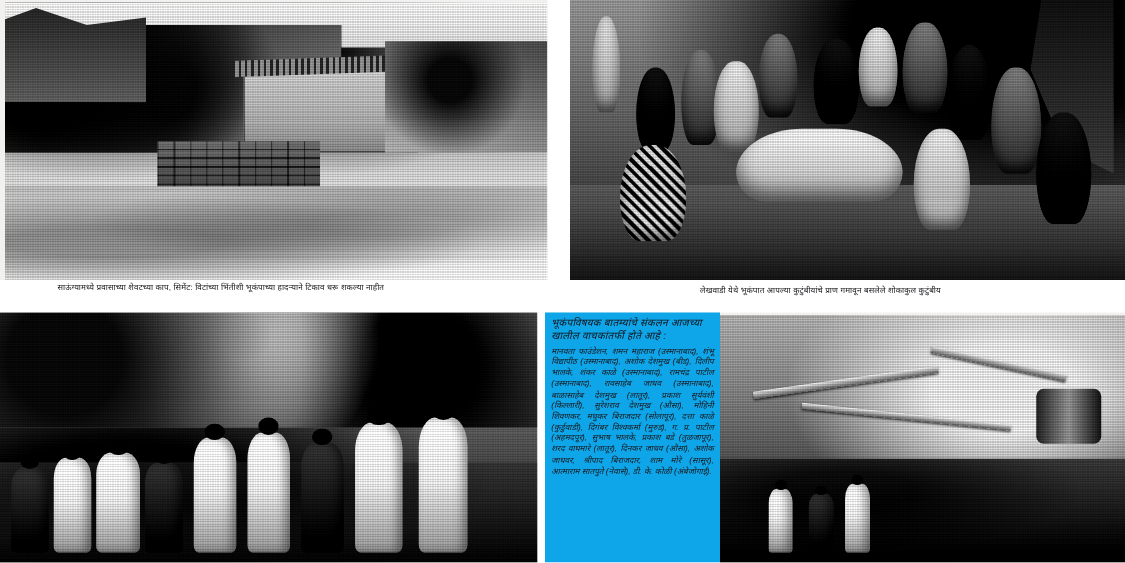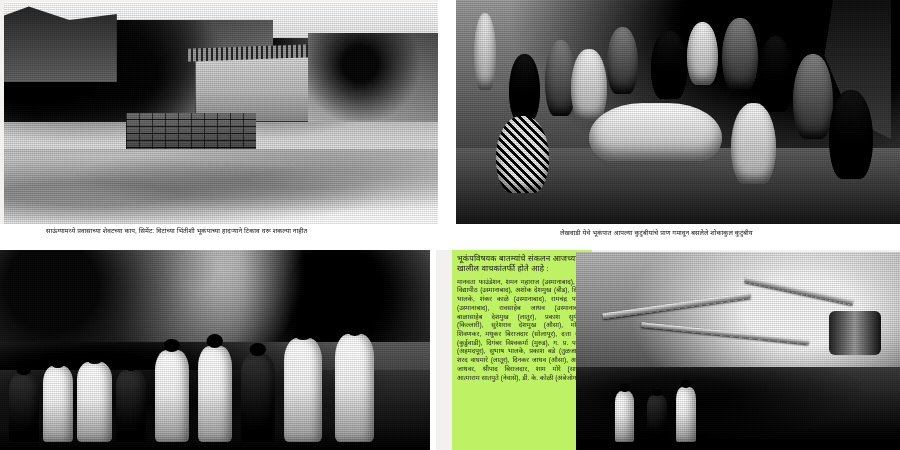--- a/index.html
+++ b/index.html
@@ -199,24 +199,25 @@
     letter-spacing: .1px;
     white-space: nowrap;
     font-family: "Liberation Sans", sans-serif;
   }
   #caption-tl { left: 46px; top: 227px; }
   #caption-tr { left: 560px; top: 229px; }
 
   
   #text-column {
     position: absolute;
-    left: 452px; top: 250px; width: 140px; height: 200px;
-    background: #bef264;
+    left: 436px; top: 250px; width: 140px; height: 200px;
+    background: #0ea5e9;
     padding: 4px 5px 0 5px;
     box-sizing: border-box;
+    font-style: italic;
   }
   #text-column .headline {
     font-size: 8px;
     line-height: 1.3;
     color: #131216;
     margin-bottom: 3px;
     letter-spacing: .2px;
   }
   #text-column .body {
     font-size: 6.6px;

